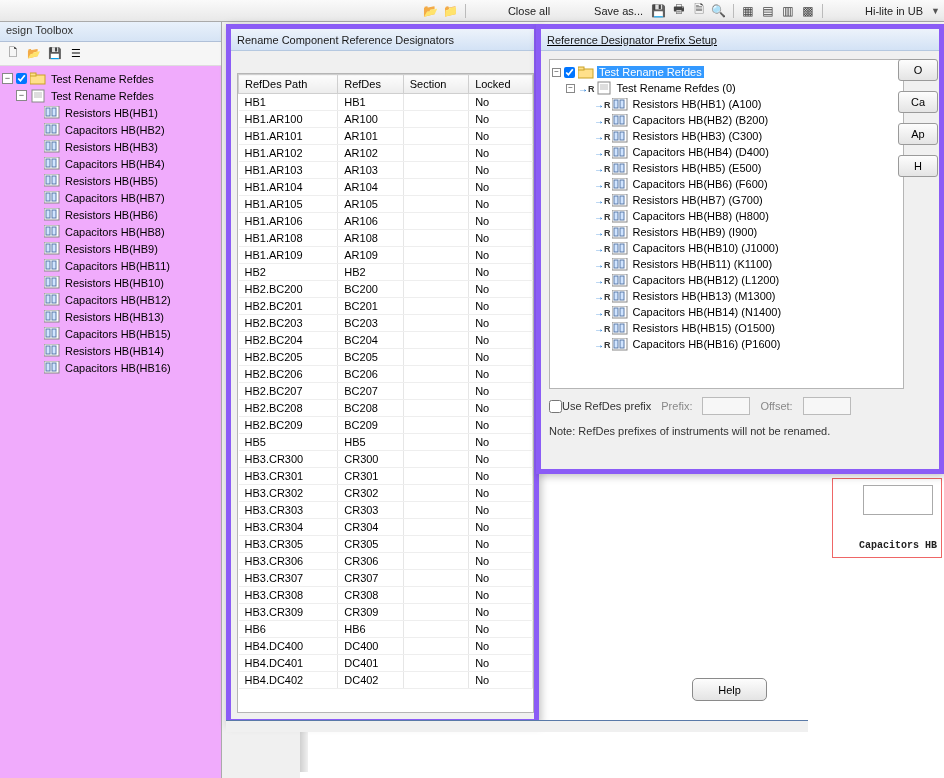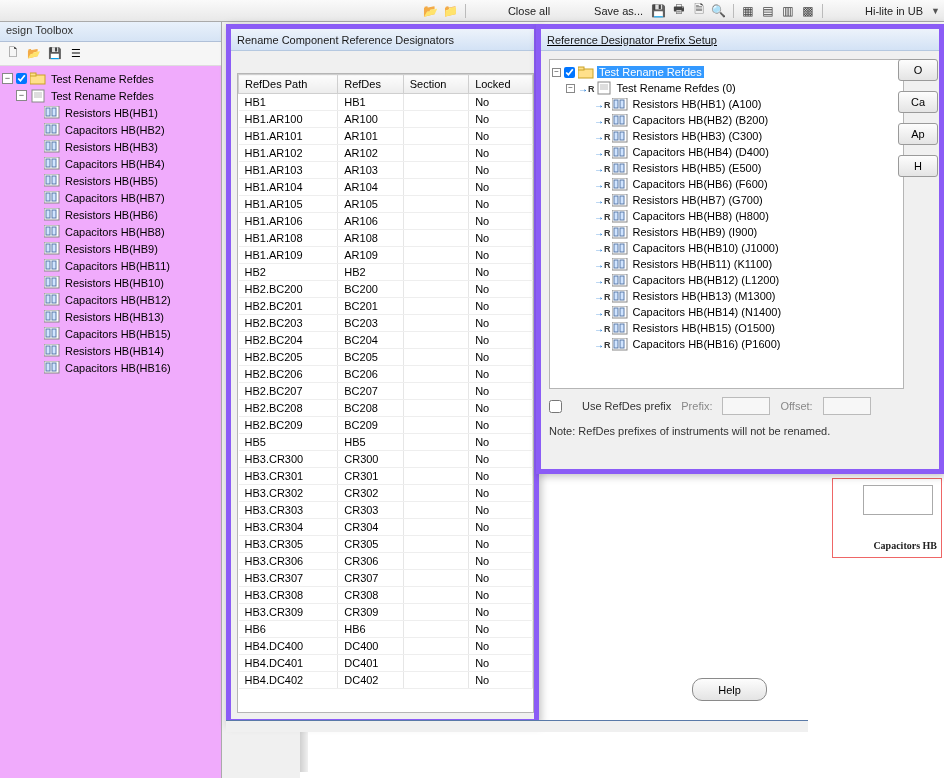--- a/index.html
+++ b/index.html
@@ -127,21 +127,21 @@
 .prefix-dialog .side-btns { position: absolute; top: 0; right: -1px; width: 42px; }
 .prefix-dialog .side-btns button {
   display:block; width: 40px; height: 22px; margin-bottom: 10px;
   background: linear-gradient(#fdfdfd,#e4e4e4);
   border: 1px solid #9a9a9a; border-radius: 3px;
   text-align: center; font-size: 11px; overflow:hidden; white-space:nowrap;
 }
 .prefix-dialog .bottom-row {
   position: absolute; top: 338px; left: 0; right: 10px; display:flex; align-items:center; gap: 10px;
 }
-.prefix-dialog .bottom-row label { display:flex; align-items:center; gap:20px; color:#333;}
+.prefix-dialog .bottom-row label { display:flex; align-items:center; gap:0; color:#333;}
 .prefix-dialog .bottom-row .field { color:#888; }
 .prefix-dialog .bottom-row input[type=text] {
   width: 48px; height: 18px; border:1px solid #bbb; background:#f7f7f7;
 }
 .prefix-dialog .note {
   position:absolute; top: 366px; left:0; right:10px; color:#333;
 }
 
 
 .canvas-bg {
@@ -150,31 +150,31 @@
 }
 .canvas-bg .schematic-frag {
   position:absolute; top: 456px; right: 2px; width: 110px; height: 80px;
   border: 1px solid #e66; background:#fff;
 }
 .canvas-bg .schematic-frag .inner-box {
   position:absolute; top: 6px; left: 30px; width: 70px; height: 30px;
   border: 1px solid #aaa;
 }
 .canvas-bg .schematic-frag .cap-label {
-  position:absolute; bottom: 6px; right: 4px; font-family: Liberation Serif, serif; font-size:10px; font-weight:bold; color:#222;
+  position:absolute; bottom: 6px; right: 4px; font-family: Liberation Mono, monospace; font-size:10px; font-weight:bold; color:#222;
 }
 .canvas-bg .vbar {
   position:absolute; top: 450px; left: 0; width: 8px; height: 300px;
   background: linear-gradient(90deg,#d0d0d0,#f0f0f0);
 }
 .help-btn {
   position:absolute; top: 678px; left: 692px;
   width: 75px; height: 23px;
   background: linear-gradient(#fdfdfd,#e4e4e4);
-  border:1px solid #8a8a8a; border-radius: 10px;
+  border:1px solid #8a8a8a; border-radius: 5px;
   font-size: 11px;
 }
 .bottom-border-strip{
   position:absolute; top: 720px; left: 226px; width: 582px; height:12px;
   border-top:1px solid #5a7aa8; background:#f0f0f0;
 }
 .p-tree-node { display:flex; align-items:center; height: 16px; white-space:nowrap; }
 .p-tree-node .toggle { width: 9px; height: 9px; border: 1px solid #888; background:#fff; display:inline-flex;align-items:center;justify-content:center; font-size:8px; line-height:1; margin-right: 3px; color:#444;}
 .p-tree-node .chk { width:11px;height:11px;margin-right:3px;}
 .p-tree-node .icn { width:16px;height:14px;display:inline-flex;align-items:center;justify-content:center;margin-right:3px;}

